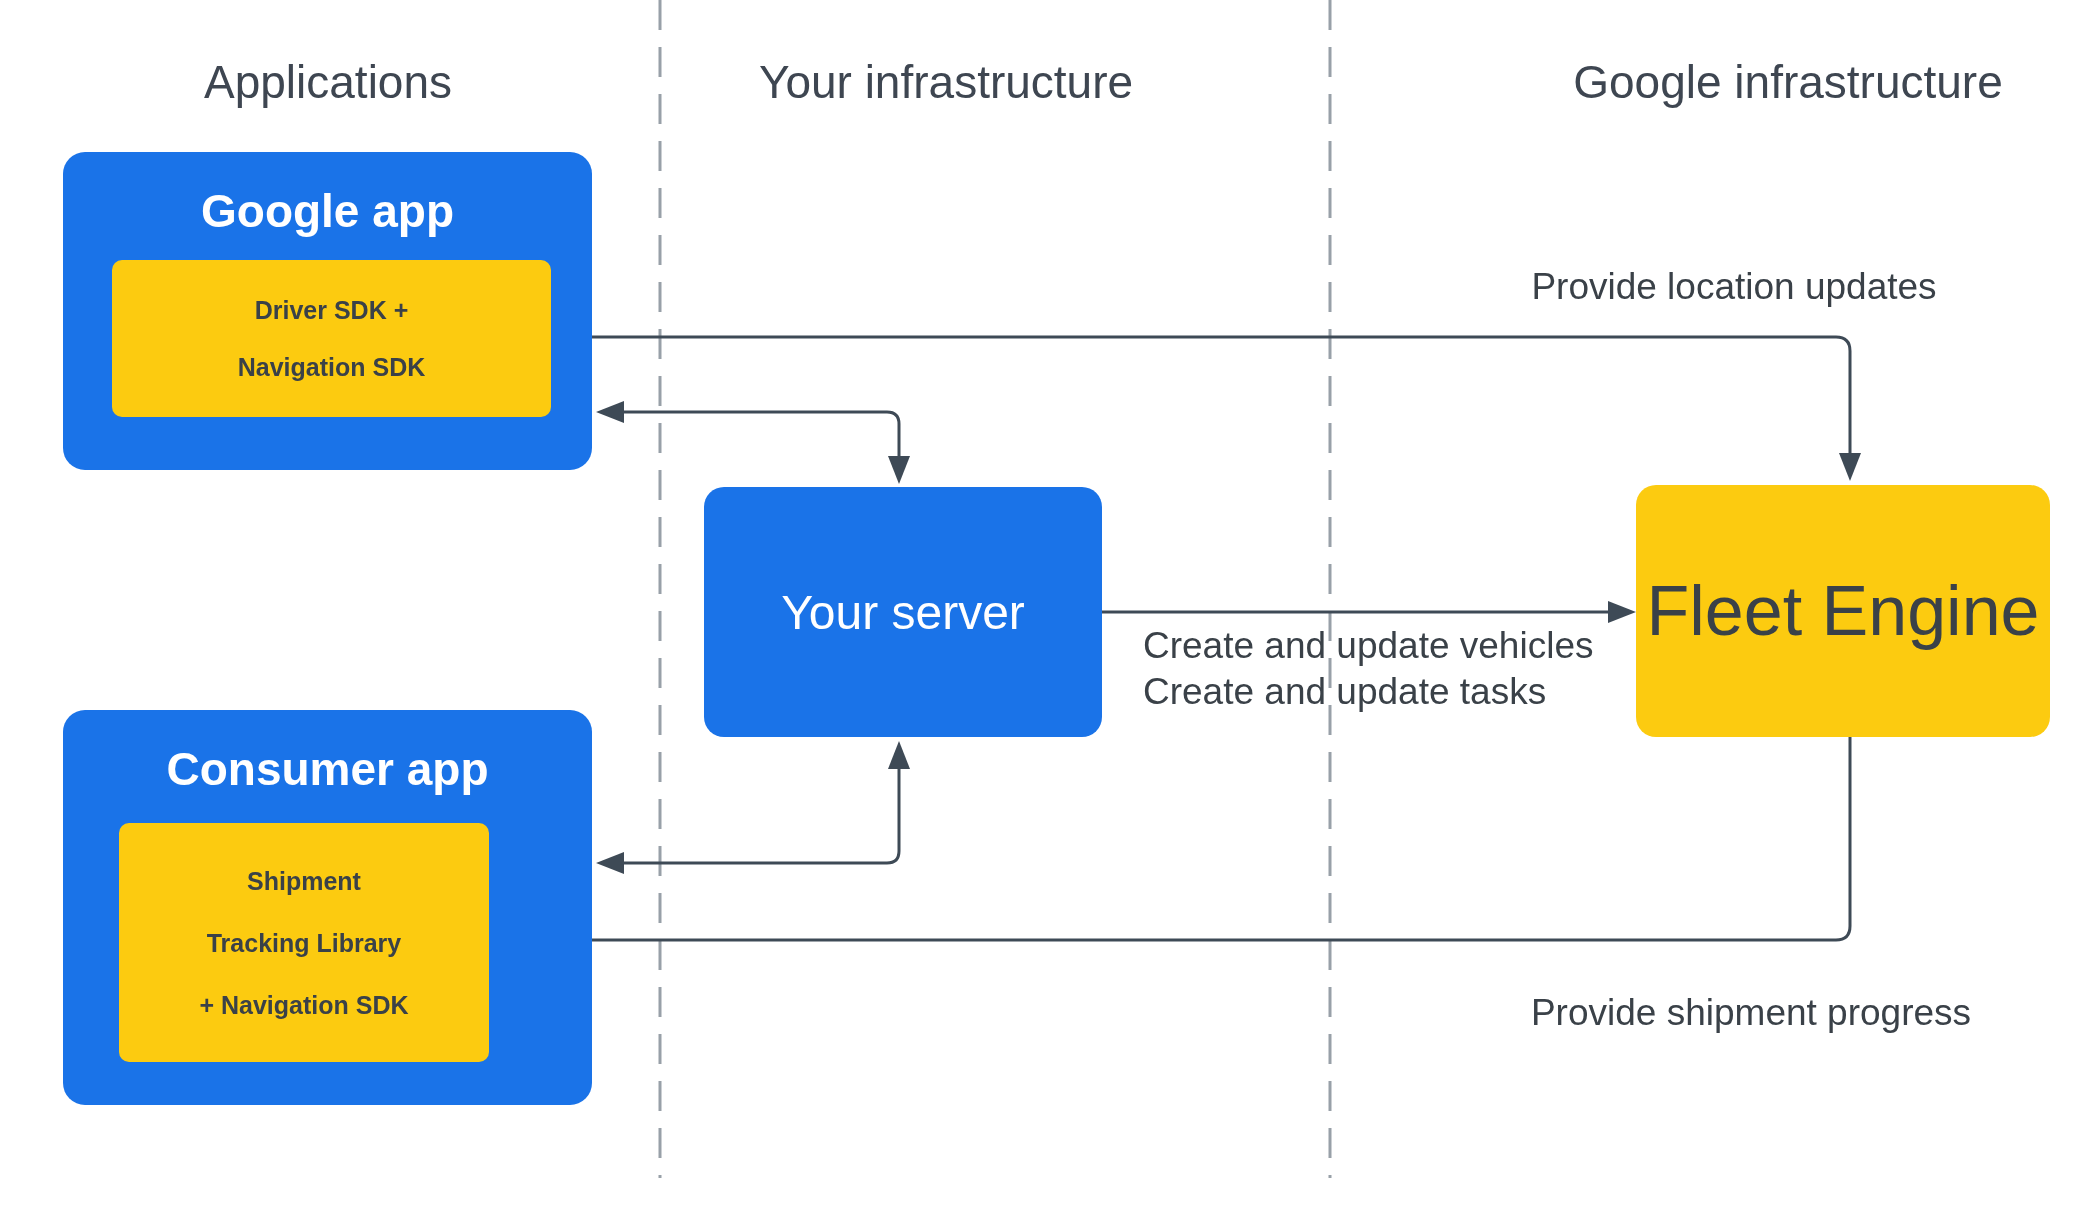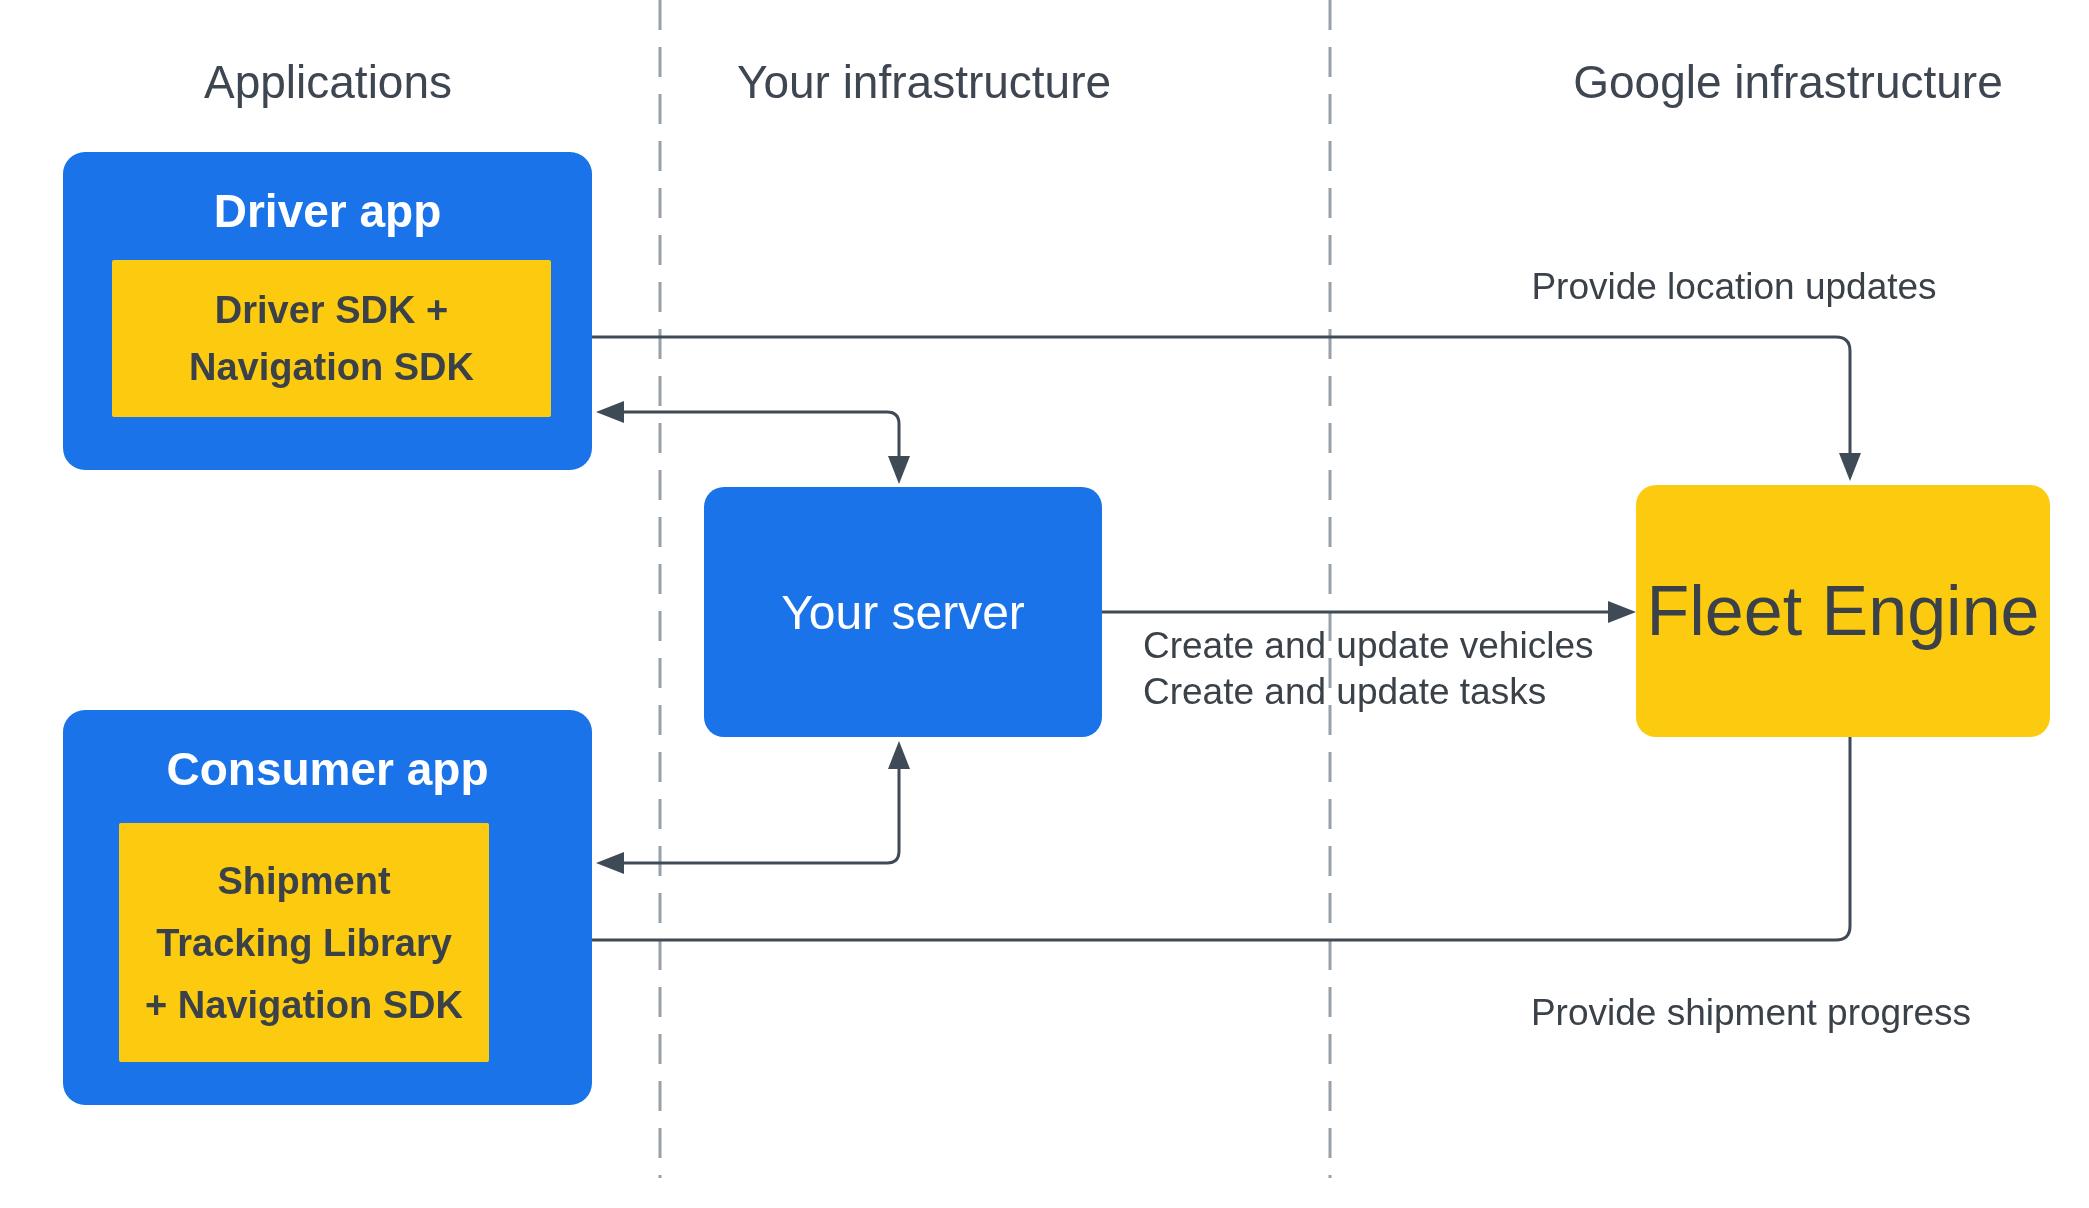--- a/index.html
+++ b/index.html
@@ -43,21 +43,21 @@
   .col-heading {
     position: absolute;
     top: 82px;
     transform: translate(-50%, -50%);
     font-size: 46px;
     font-weight: 400;
     color: var(--heading_text);
     white-space: nowrap;
   }
   #heading-applications { left: 328px; }
-  #heading-your-infra   { left: 924px; }
+  #heading-your-infra   { left: 946px; }
   #heading-google-infra { left: 1788px; }
 
   .app-box {
     position: absolute;
     background: var(--blue);
     border-radius: 22px;
   }
   #driver-app   { left: 63px; top: 152px; width: 529px; height: 318px; }
   #consumer-app { left: 63px; top: 710px; width: 529px; height: 395px; }
 
@@ -68,27 +68,27 @@
     text-align: center;
     color: var(--white);
     font-weight: bold;
     font-size: 46px;
     white-space: nowrap;
   }
 
   .sdk-box {
     position: absolute;
     background: var(--yellow);
-    border-radius: 2px;
+    border-radius: 10px;
     display: flex;
     align-items: center;
     justify-content: center;
     text-align: center;
     font-weight: bold;
-    font-size: 38px;
+    font-size: 25px;
     line-height: 57px;
     color: var(--dark_text);
     white-space: pre-line;
   }
   #driver-sdk   { left: 49px; top: 108px; width: 439px; height: 157px; }
   #consumer-sdk { left: 56px; top: 113px; width: 370px; height: 239px; line-height: 62px; }
 
   .plain-box {
     position: absolute;
     display: flex;
@@ -150,21 +150,21 @@
 
     <path class="edge" d="M 1850 737 V 926 Q 1850 940 1836 940 H 583"></path>
     <polygon class="head" points="553,940 581,929 581,951"></polygon>
   </svg>
 
   <div class="col-heading" id="heading-applications">Applications</div>
   <div class="col-heading" id="heading-your-infra">Your infrastructure</div>
   <div class="col-heading" id="heading-google-infra">Google infrastructure</div>
 
   <div class="app-box" id="driver-app">
-    <div class="app-title">Driver app</div>
+    <div class="app-title">Google app</div>
     <div class="sdk-box" id="driver-sdk">Driver SDK +
 Navigation SDK</div>
   </div>
 
   <div class="app-box" id="consumer-app">
     <div class="app-title">Consumer app</div>
     <div class="sdk-box" id="consumer-sdk">Shipment
 Tracking Library
 + Navigation SDK</div>
   </div>

